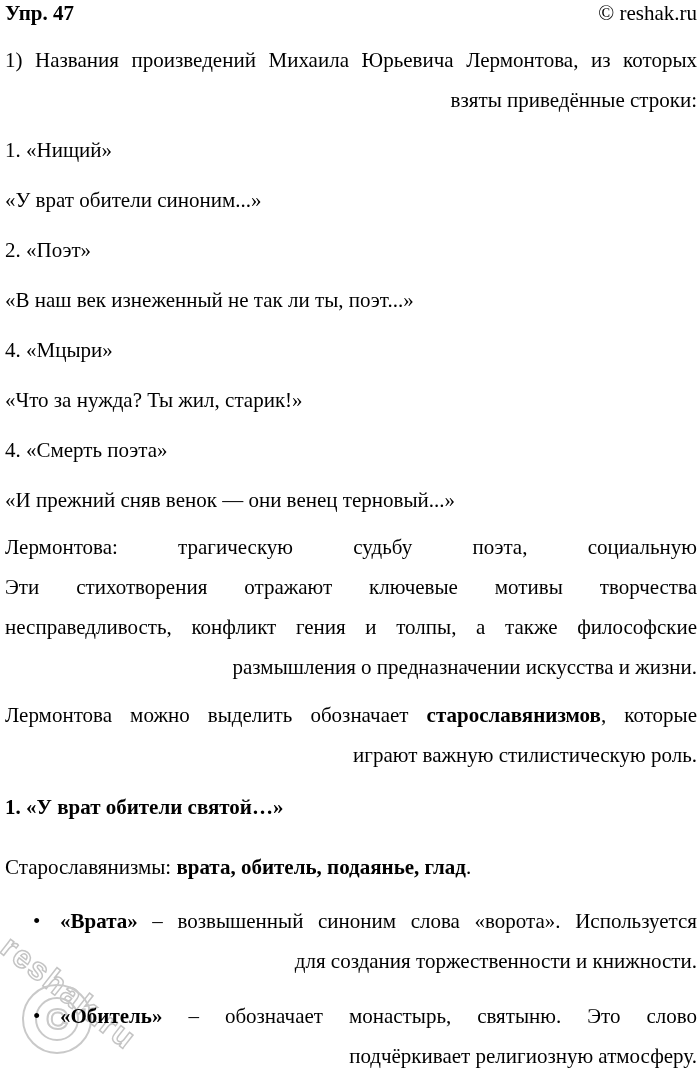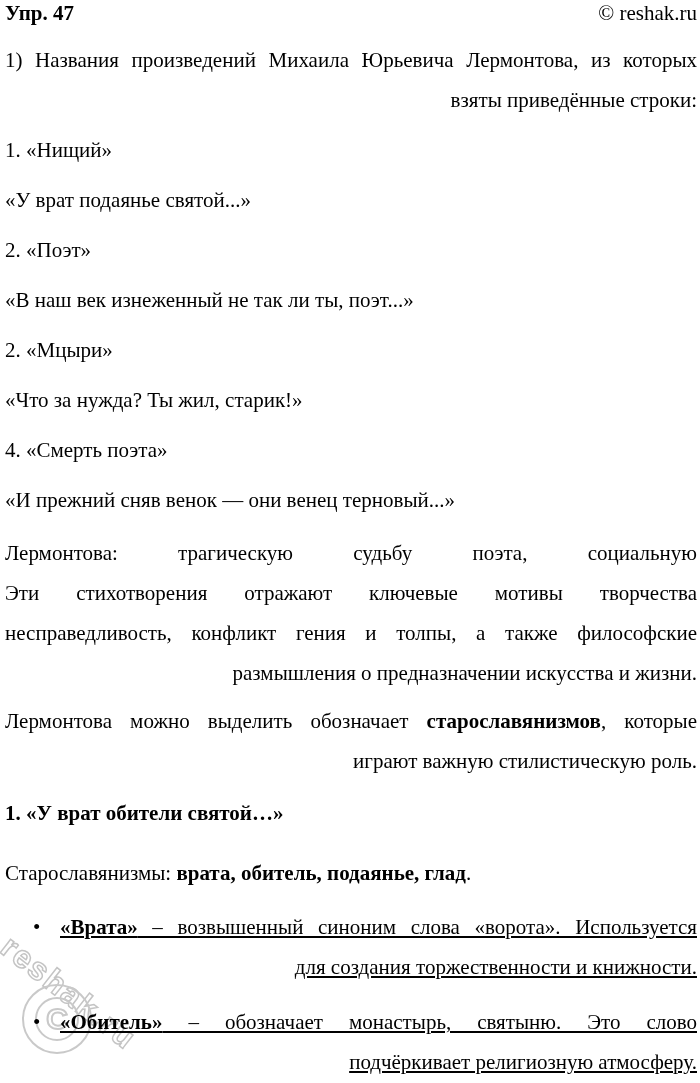--- a/index.html
+++ b/index.html
@@ -19,30 +19,30 @@
   .content { position: relative; z-index: 1; }
   .doc-header {
     display: flex;
     justify-content: space-between;
     align-items: flex-end;
     line-height: 26px;
     margin: 0 0 14px 0;
   }
   .ex-num { font-weight: bold; }
   p { margin: 0 0 10px 0; }
-  p.mb3 { margin-bottom: 13px; font-family: Liberation Serif, serif; }
+  p.mb3 { margin-bottom: 7px; font-family: Liberation Serif, serif; }
   p.summary { margin-bottom: 8px; }
   p.p2intro { margin-bottom: 12px; }
   p.heading { font-weight: bold; margin-bottom: 20px; }
   p.terms { margin-bottom: 14px; }
   .jl { display: block; text-align: justify; text-align-last: justify; }
   .ll { display: block; text-align: right; }
   b { font-weight: bold; }
   ul.bullets { list-style: none; margin: 0; padding: 0; }
-  ul.bullets li { position: relative; padding-left: 55px; margin-bottom: 15px; text-decoration: underline; }
+  ul.bullets li { position: relative; padding-left: 55px; margin-bottom: 15px; }
   ul.bullets li::before { content: "\2022"; position: absolute; left: 28px; top: 0; }
   
   .wm { position: absolute; z-index: 0; }
   .wm-text {
     left: 15px; top: 930px;
     transform: rotate(38deg);
     transform-origin: 0 0;
     font-family: "Liberation Sans", sans-serif;
     font-weight: bold;
     font-size: 32px;
@@ -89,26 +89,26 @@
       <span class="ex-num">Упр. 47</span>
       <span>© reshak.ru</span>
     </div>
 
     <p>
       <span class="jl">1) Названия произведений Михаила Юрьевича Лермонтова, из которых</span>
       <span class="ll">взяты приведённые строки:</span>
     </p>
 
     <p>1. «Нищий»</p>
-    <p>«У врат подаянье святой...»</p>
+    <p>«У врат обители синоним...»</p>
 
     <p>2. «Поэт»</p>
     <p>«В наш век изнеженный не так ли ты, поэт...»</p>
 
-    <p>2. «Мцыри»</p>
+    <p>4. «Мцыри»</p>
     <p>«Что за нужда? Ты жил, старик!»</p>
 
     <p>4. «Смерть поэта»</p>
     <p class="mb3">«И прежний сняв венок — они венец терновый...»</p>
 
     <p class="summary">
       <span class="jl">Лермонтова: трагическую судьбу поэта, социальную</span>
       <span class="jl">Эти стихотворения отражают ключевые мотивы творчества</span>
       <span class="jl">несправедливость, конфликт гения и толпы, а также философские</span>
       <span class="ll">размышления о предназначении искусства и жизни.</span>

